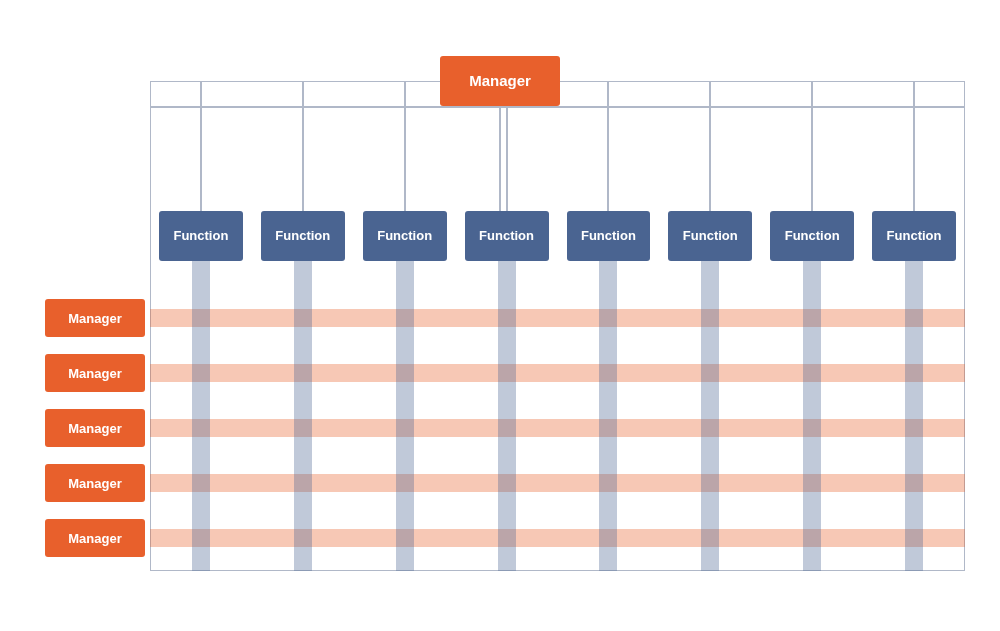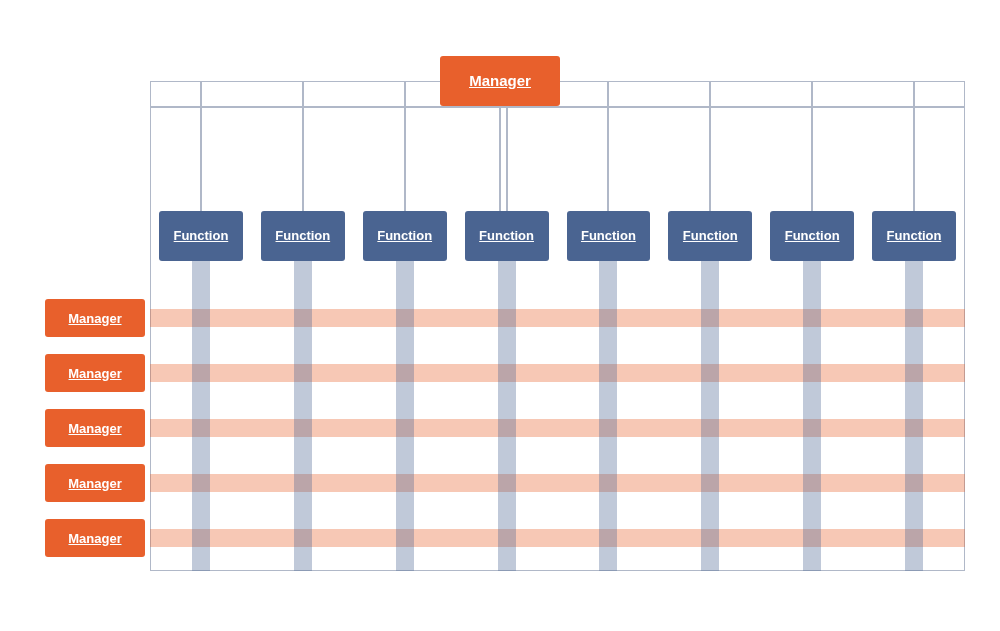--- a/index.html
+++ b/index.html
@@ -1,15 +1,15 @@
 <!DOCTYPE html>
 <html><head>
   <meta charset="utf-8">
   <style>
-    * { box-sizing: border-box; margin: 0; padding: 0; text-decoration: underline; }
+    * { box-sizing: border-box; margin: 0; padding: 0; }
     body {
       background: #fff;
       font-family: Arial, sans-serif;
       width: 1000px;
       height: 631px;
       overflow: hidden;
       display: flex;
       align-items: center;
       justify-content: center;
     }

